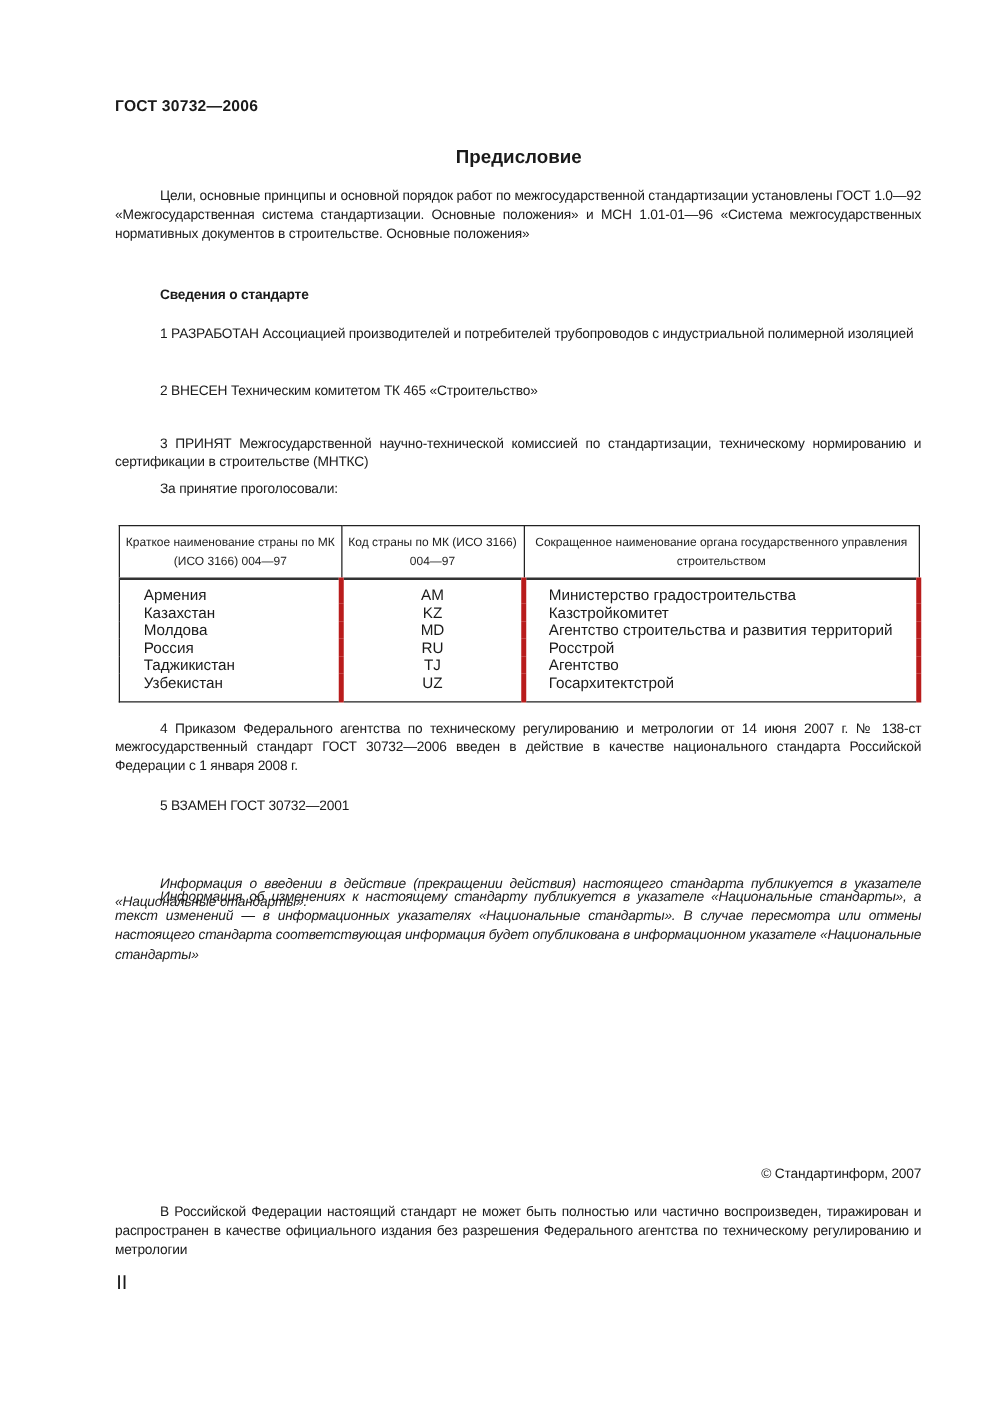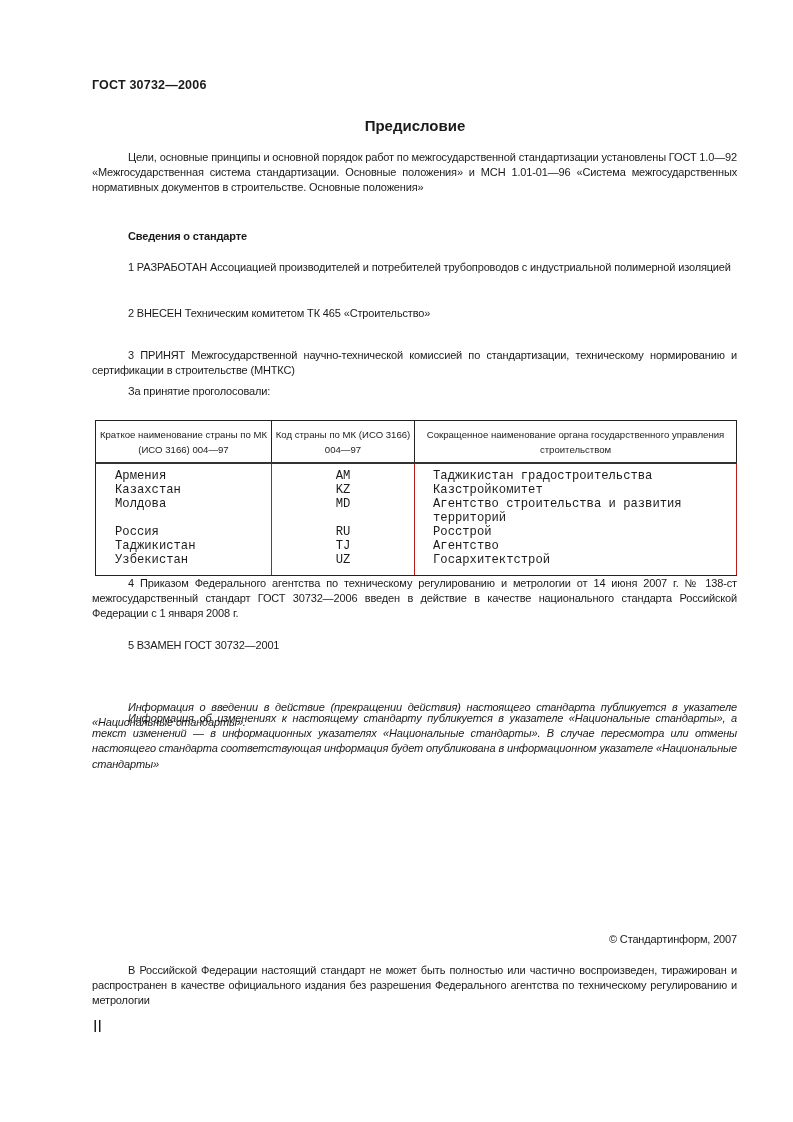--- a/index.html
+++ b/index.html
@@ -26,22 +26,22 @@
   table.vote {
     position: absolute; left: 95px; top: 420px; width: 642px; border-collapse: collapse;
     font-size: 12.2px;
   }
   table.vote th {
     font-weight: normal; font-size: 9.6px; line-height: 15px; text-align: center; padding: 6px 2px 5px 2px;
     border-left: 1px solid #222; border-right: 1px solid #222; border-top: 1.3px solid #222;
     border-bottom: 2px solid #333; color: #222;
   }
   table.vote td {
-    border-left: 1px solid #222; border-right: 1px solid #b91c1c; vertical-align: top;
-    padding: 5px 4px 0 4px; line-height: 14px; font-family: Liberation Mono, monospace;
+    border-left: 1px solid #222; border-right: 4px solid #b91c1c; vertical-align: top;
+    padding: 5px 4px 0 4px; line-height: 14px;
   }
   table.vote tr.last td { border-bottom: 1.3px solid #222; padding-bottom: 8px; }
   table.vote tr.mid td { padding-top: 0; }
   .c1 { width: 152px; padding-left: 19px !important; }
   .c2 { width: 134px; text-align: center; }
   .c3 { padding-left: 18px !important; }
   .page-num { left: 93px; top: 1018px; font-size: 16px; }
 </style>
 </head>
 <body>
@@ -64,21 +64,21 @@
     <tr>
       <th class="c1h" style="width:152px;margin-left:32px;">Краткое наименование страны по МК (ИСО 3166) 004—97</th>
       <th style="width:134px;">Код страны по МК (ИСО 3166) 004—97</th>
       <th>Сокращенное наименование органа государственного управления строительством</th>
     </tr>
   </thead>
   <tbody>
     <tr>
       <td class="c1">Армения</td>
       <td class="c2">AM</td>
-      <td class="c3">Таджикистан градостроительства</td>
+      <td class="c3">Министерство градостроительства</td>
     </tr>
     <tr class="mid">
       <td class="c1">Казахстан</td>
       <td class="c2">KZ</td>
       <td class="c3">Казстройкомитет</td>
     </tr>
     <tr class="mid">
       <td class="c1">Молдова</td>
       <td class="c2">MD</td>
       <td class="c3">Агентство строительства и развития территорий</td>

